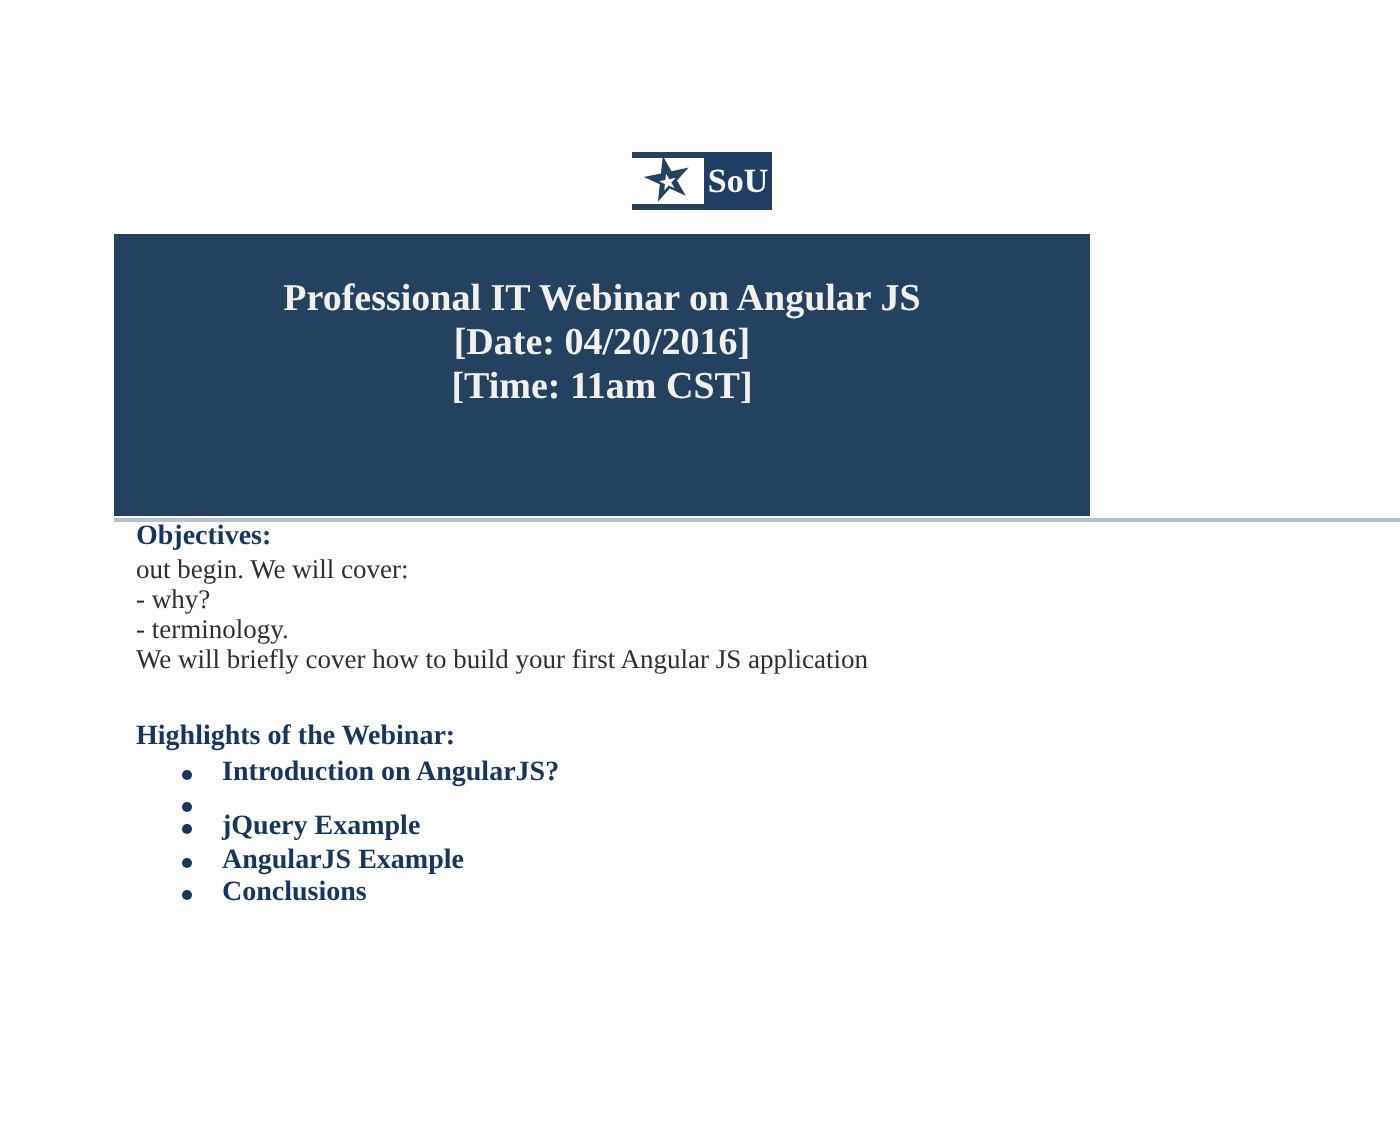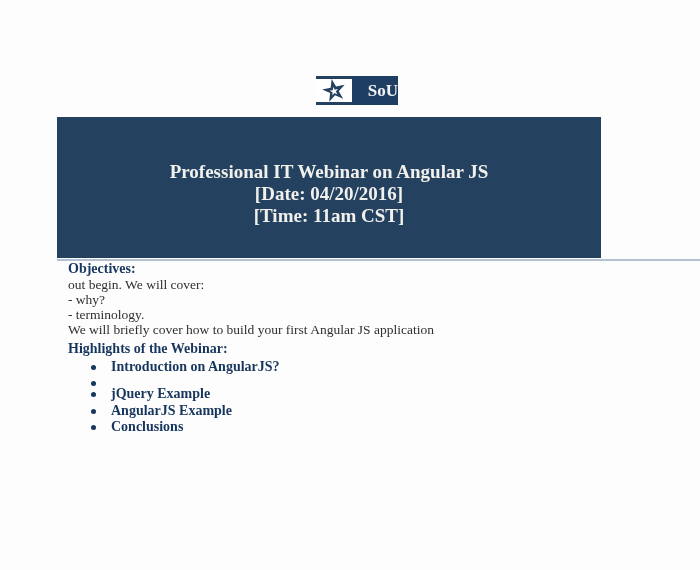--- a/index.html
+++ b/index.html
@@ -51,43 +51,43 @@
     position: absolute;
     left: 50%;
     top: 50%;
     transform: translate(-50%, -48%) rotate(-12deg);
     font-size: 11px;
     line-height: 11px;
     color: #ffffff;
     font-family: "DejaVu Sans", sans-serif;
   }
   .logo-right {
-    width: 46px;
+    width: 34px;
     height: 29px;
     background: #1f3e63;
     display: flex;
     align-items: center;
-    justify-content: flex-end;
+    justify-content: center;
   }
   .logo-right span {
     color: #f5f5f3;
     font-size: 17px;
     font-weight: bold;
   }
 
   
   .banner {
     position: absolute;
     left: 57px;
     top: 117px;
-    width: 544px;
+    width: 488px;
     height: 141px;
     background: #24425f;
     text-align: center;
-    padding-top: 44px;
+    padding-top: 22px;
   }
   .banner-line {
     color: #f1f0ed;
     font-size: 19px;
     font-weight: bold;
     line-height: 22px;
   }
 
   
   .rule {
@@ -112,21 +112,21 @@
     color: #17365d;
     line-height: 16px;
   }
   .body-line {
     font-size: 13.5px;
     color: #2f2f2f;
     line-height: 15px;
     white-space: nowrap;
   }
   .high-heading {
-    margin-top: 3px;
+    margin-top: 23px;
     font-size: 14px;
     font-weight: bold;
     color: #17365d;
     line-height: 17px;
   }
   .bullet-list { margin-top: 2px; text-align: center; }
   .bullet-item {
     display: flex;
     align-items: flex-start;
     line-height: 16.4px;

